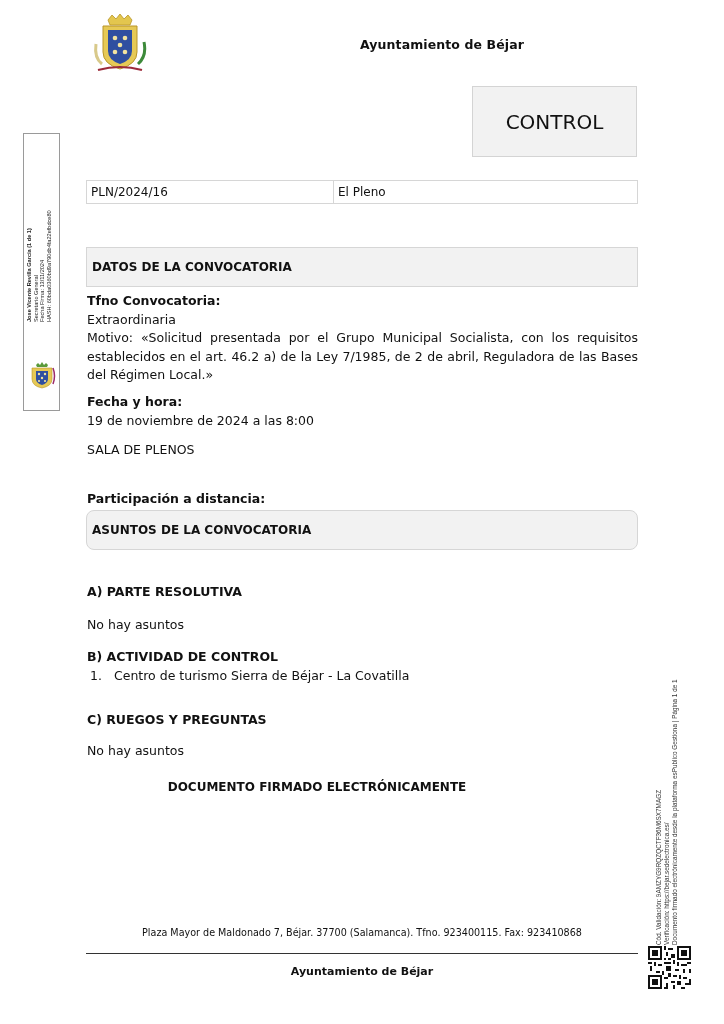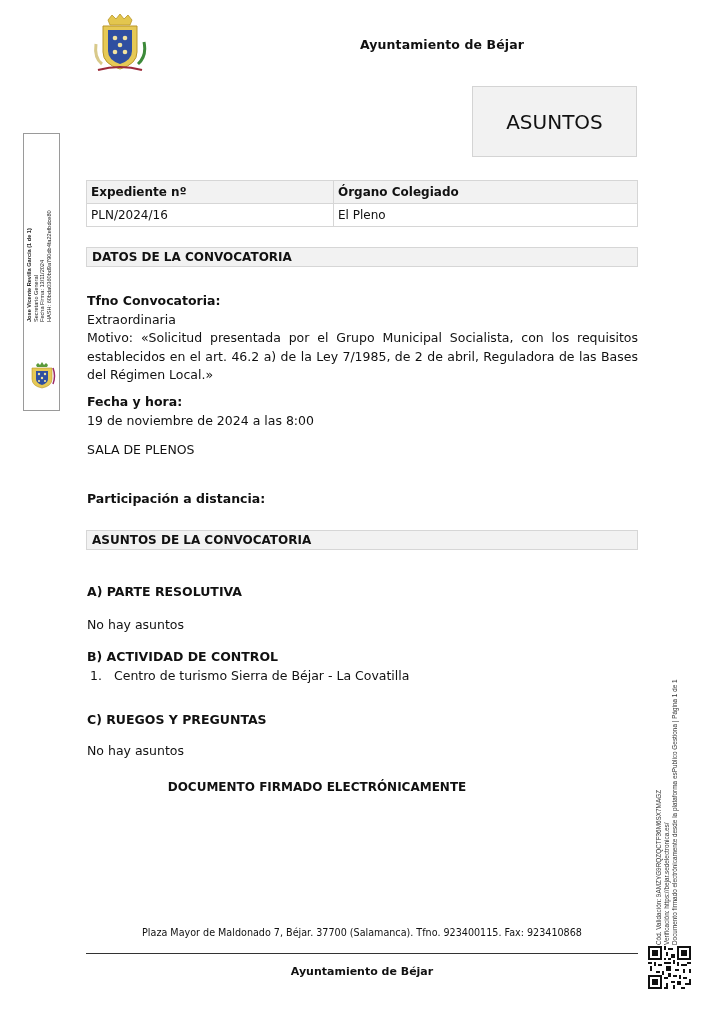--- a/index.html
+++ b/index.html
@@ -18,21 +18,21 @@
       font-family: "Liberation Sans", sans-serif; font-size: 5.6px; line-height: 6.6px; color: #222; white-space: nowrap; }
     .side-text .sig-name { font-weight: bold; }
     .side-logo { position: absolute; left: 28px; top: 362px; width: 28px; height: 28px; }
 
     .meta-table { position: absolute; left: 86px; top: 180px; width: 552px; border-collapse: collapse; font-size: 12px; }
     .meta-table td, .meta-table th { border: 1px solid #d6d6d6; height: 23px; padding: 0 4px; text-align: left; }
     .meta-table th { background: #f2f2f2; font-weight: bold; }
     .meta-table td { background: #fff; margin-left: 45px; }
     .meta-table .col1 { width: 247px; }
 
-    .section-bar { position: absolute; left: 86px; width: 552px; height: 20px; background: #f2f2f2;
+    .section-bar { position: absolute; left: 86px; width: 552px; height: 40px; background: #f2f2f2;
       border: 1px solid #d6d6d6; font-size: 12px; font-weight: bold; padding-left: 5px; display: flex; align-items: center; }
 
     .field { position: absolute; left: 87px; width: 551px; font-size: 12.5px; line-height: 18.5px; }
     .field .label { font-weight: bold; display: block; }
     .field .value { display: block; }
     .motivo { text-align: justify; }
 
     .subhead { position: absolute; left: 87px; font-size: 12.5px; font-weight: bold; }
     .plain { position: absolute; left: 87px; font-size: 12.5px; }
     .list-item { position: absolute; left: 90px; font-size: 12.5px; }
@@ -65,21 +65,21 @@
     <circle cx="28" cy="31" r="2.3"></circle>
       <circle cx="23" cy="38" r="2.3"></circle>
       <circle cx="33" cy="38" r="2.3"></circle>
   </g>
   <path d="M6 56 Q28 50 50 56" stroke="#9b2a3a" stroke-width="2.2" fill="none"></path>
 </svg>
 
 <div class="header-title">Ayuntamiento de Béjar</div>
 
 <div class="anuncio-box">
-  <span>ASUNTOS</span>
+  <span>CONTROL</span>
 </div>
 
 <div class="side-box"></div>
 <div class="side-text">
   <div class="sig-name">Jose Vicente Revilla García (1 de 1)</div>
   <div>Secretario General</div>
   <div>Fecha Firma: 13/11/2024</div>
   <div>HASH: 60bda0360bd9a790db4fa22efbdce80</div>
 </div>
 <svg class="side-logo" viewBox="0 0 28 28">
@@ -91,24 +91,20 @@
       <circle cx="17" cy="12" r="1.2"></circle>
       <circle cx="14" cy="16" r="1.2"></circle>
       <circle cx="11" cy="19" r="1.1"></circle>
       <circle cx="17" cy="19" r="1.1"></circle>
     </g>
   <path d="M25 6 Q28 14 25 22" stroke="#9b2a6a" stroke-width="1.5" fill="none"></path>
 </svg>
 
 <table class="meta-table">
   <tbody>
-      <tr>
-    <th class="col1">Expediente nº</th>
-    <th>Órgano Colegiado</th>
-  </tr>
   <tr>
     <td class="col1">PLN/2024/16</td>
     <td>El Pleno</td>
   </tr>
 </tbody>
   </table>
 
 <div class="section-bar" style="top:247px;">DATOS DE LA CONVOCATORIA</div>
 
 <div class="field" style="top:292px;">
@@ -123,21 +119,21 @@
 </div>
 
 <div class="field" style="top:441px;">
   <span class="value">SALA DE PLENOS</span>
 </div>
 
 <div class="field" style="top:490px;">
   <span class="label">Participación a distancia:</span>
 </div>
 
-<div class="section-bar" style="top:530px;">ASUNTOS DE LA CONVOCATORIA</div>
+<div class="section-bar" style="top:510px;border-radius:8px;">ASUNTOS DE LA CONVOCATORIA</div>
 
 <div class="subhead" style="top:584px;">A) PARTE RESOLUTIVA</div>
 <div class="plain" style="top:617px;">No hay asuntos</div>
 
 <div class="subhead" style="top:649px;">B) ACTIVIDAD DE CONTROL</div>
 <div class="list-item" style="top:668px;">
   <span class="num">1.</span>
   <span>Centro de turismo Sierra de Béjar - La Covatilla</span>
 </div>
 

